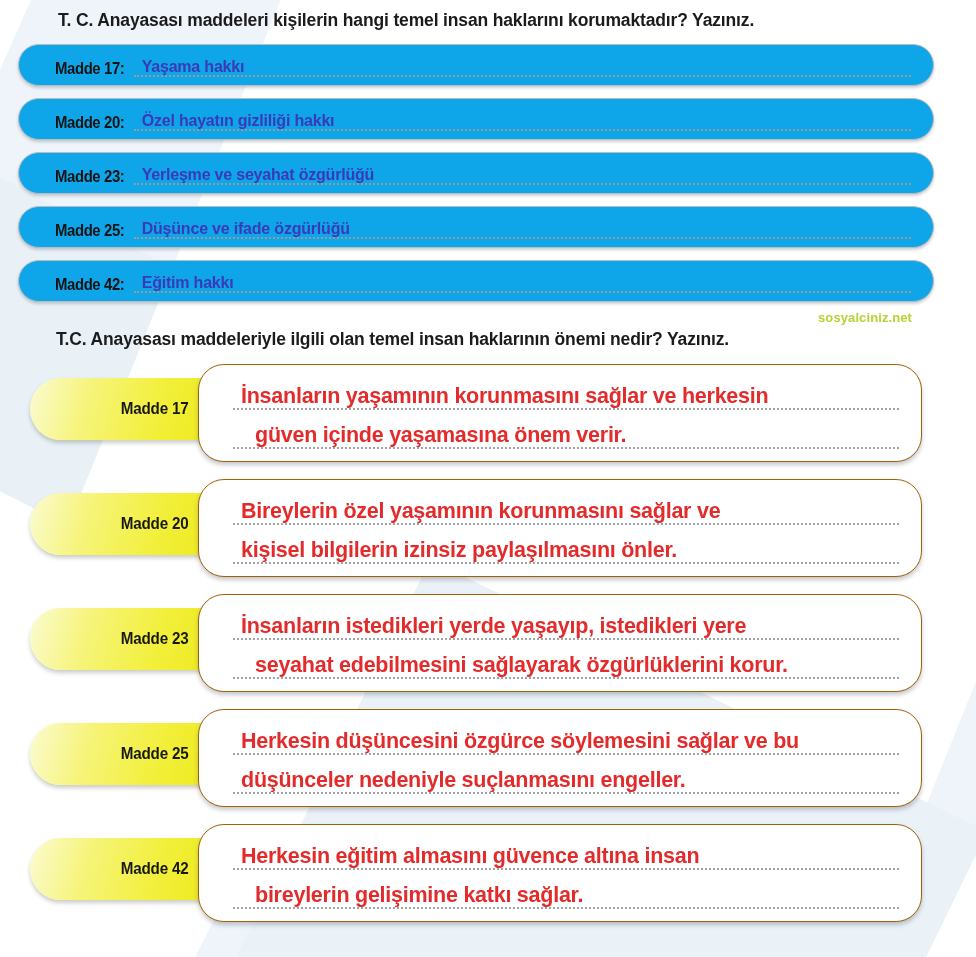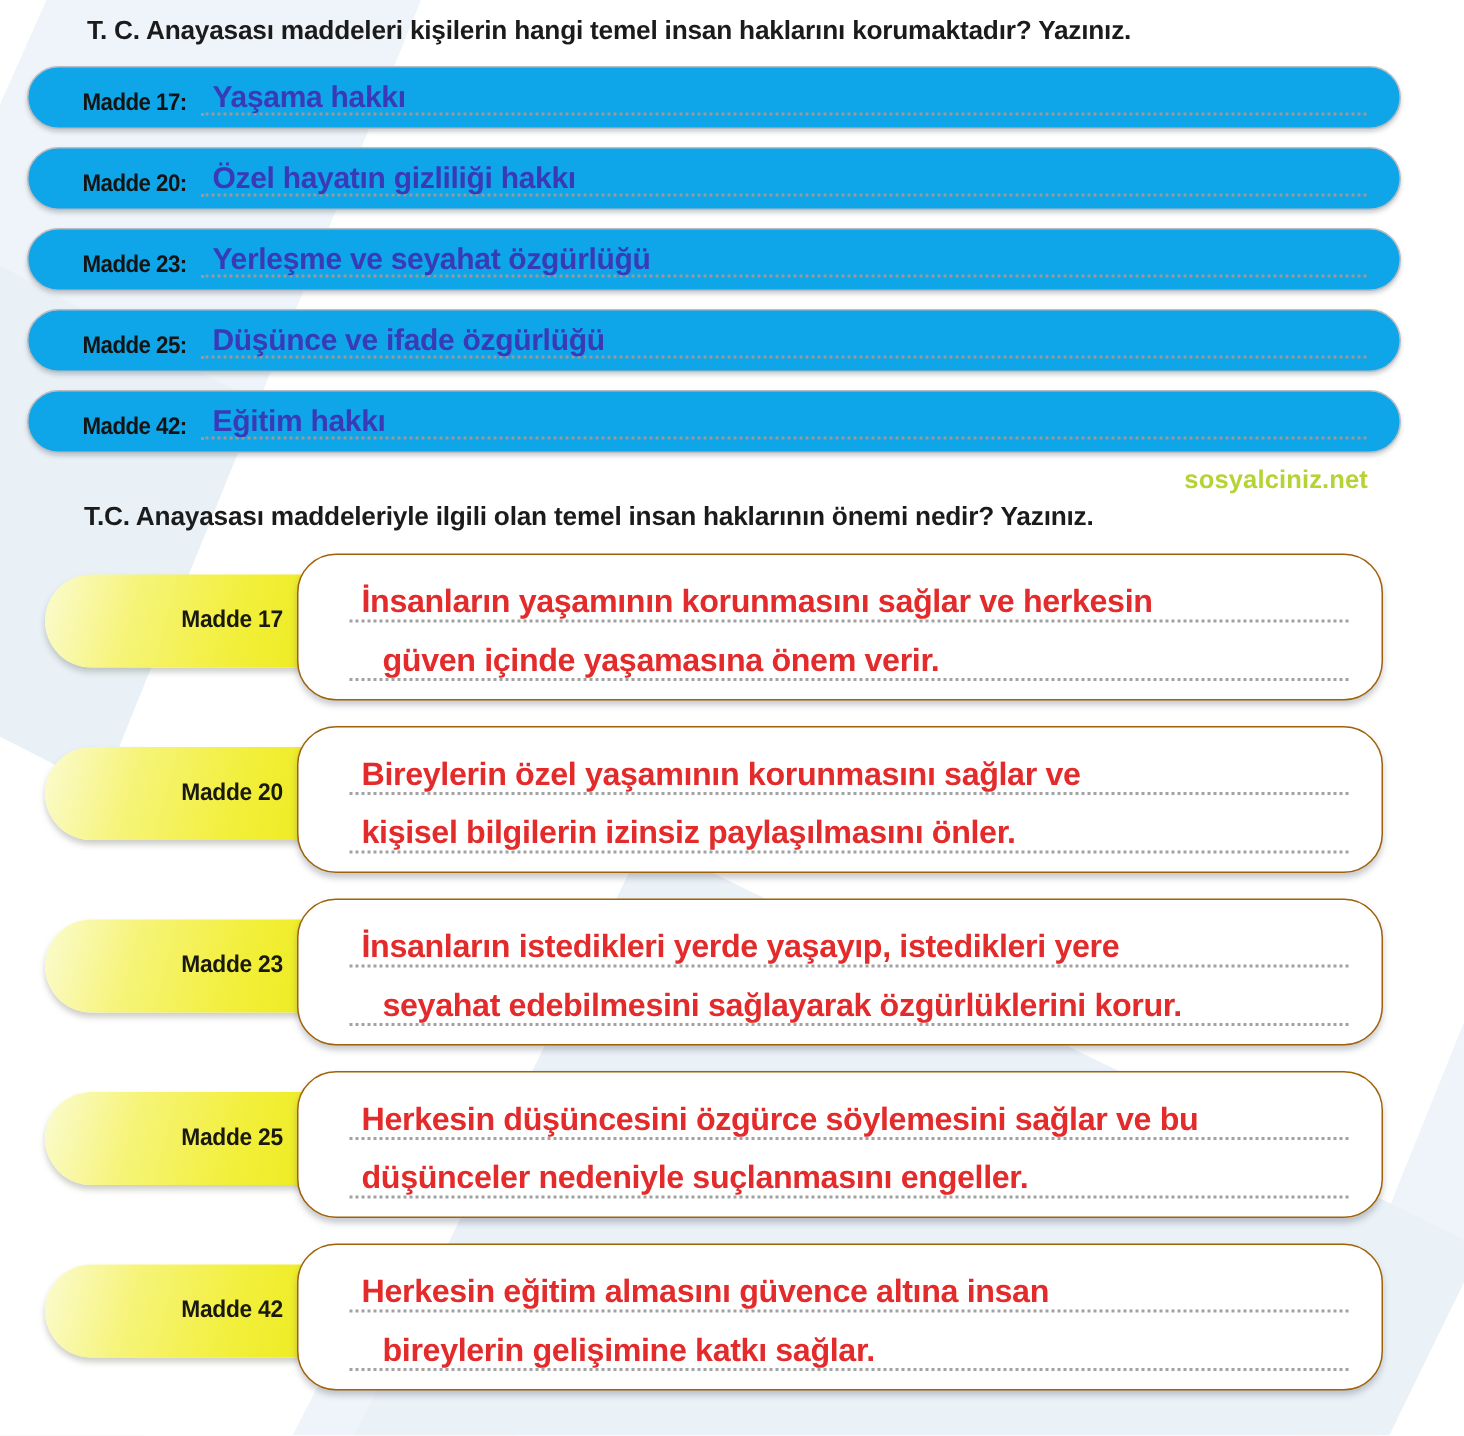--- a/index.html
+++ b/index.html
@@ -136,35 +136,35 @@
     left: 0;
     right: 0;
     bottom: 4px;
     border-bottom: 2px dotted #9a9a9a;
   }
 
   .pill-answer {
     position: absolute;
     left: 8px;
     bottom: 6px;
-    font-size: 20px;
+    font-size: 16px;
     font-weight: bold;
     color: #3a3ab8;
     letter-spacing: -0.2px;
     line-height: 1;
     white-space: nowrap;
   }
 
   
   .watermark {
     text-align: right;
     padding-right: 22px;
     margin-top: -4px;
     margin-bottom: 4px;
-    font-size: 17px;
+    font-size: 13px;
     font-weight: bold;
     color: #b5d334;
     letter-spacing: 0.1px;
   }
 
   
   .card-list { margin-top: 14px; text-align: center; }
 
   .card-row {
     position: relative;

